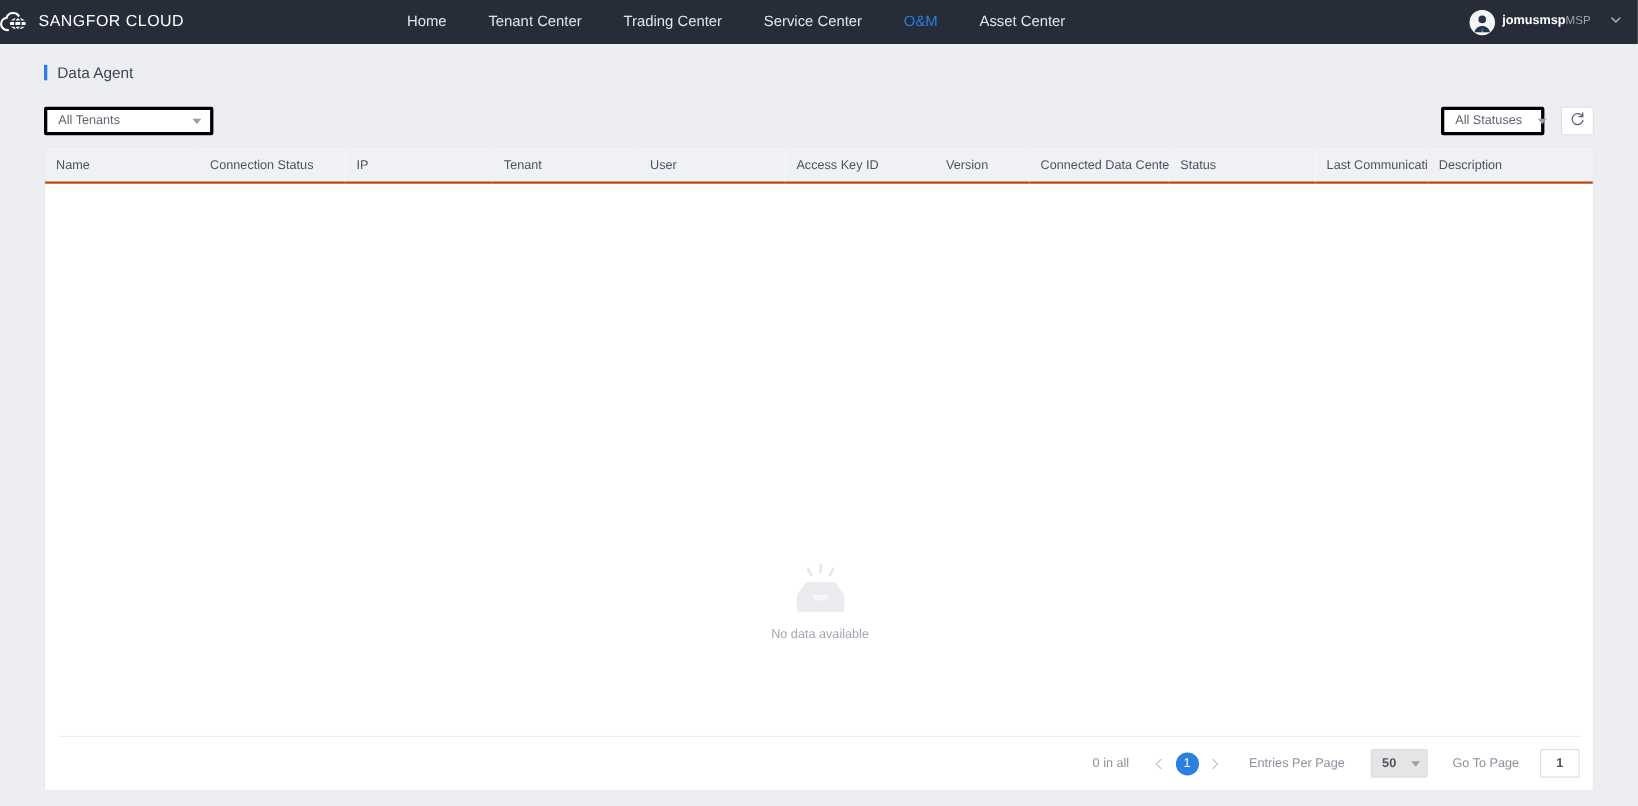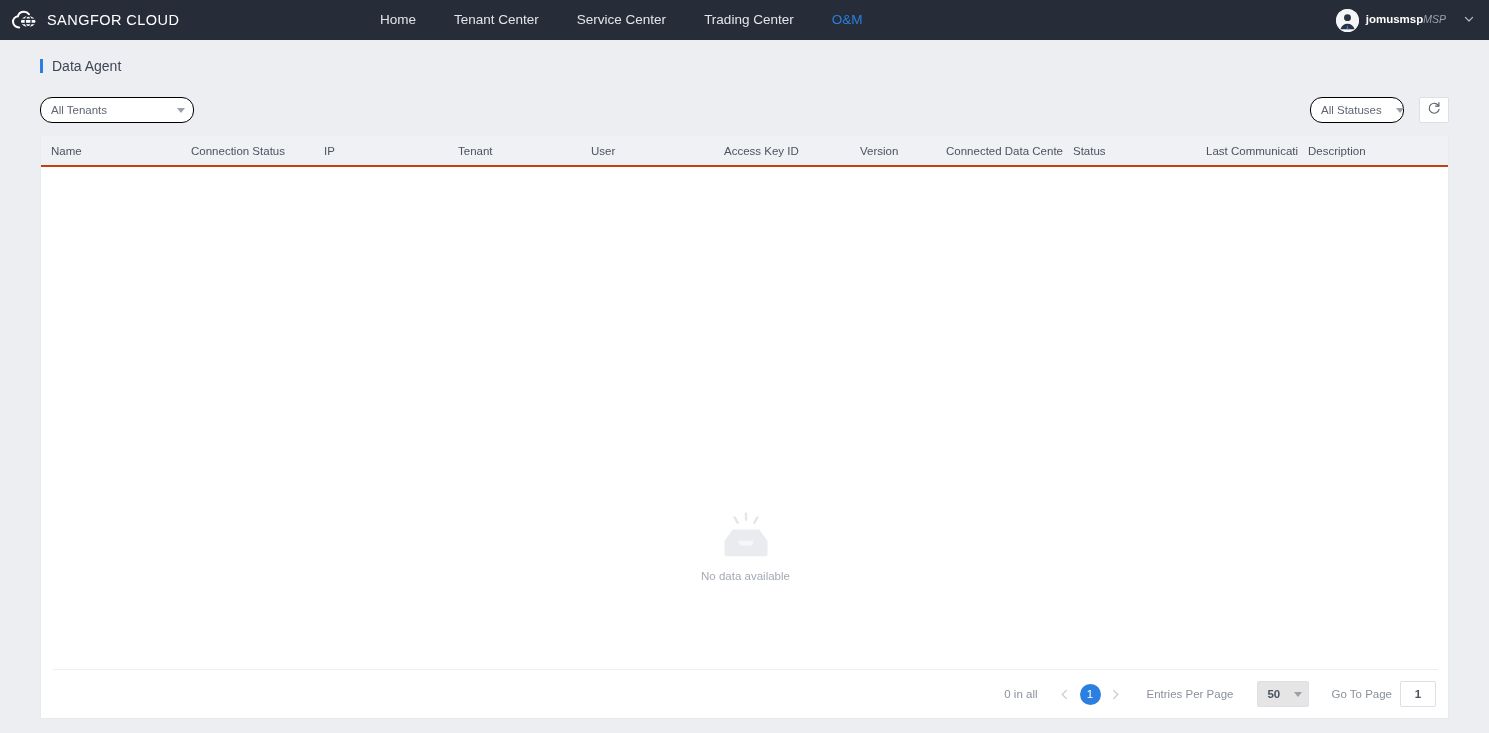--- a/index.html
+++ b/index.html
@@ -18,34 +18,33 @@
     height: 40px;
     background: #272d38;
     display: flex;
     align-items: center;
     position: relative;
     width: 1489px;
   }
   .brand {
     display: flex;
     align-items: center;
-    padding-left: 12px;
     gap: 9px;
   }
   .brand-logo { width: 26px; height: 20px; display: block; }
   .brand-name {
     color: #ffffff;
     font-size: 14.5px;
     letter-spacing: .45px;
     white-space: nowrap;
   }
 
   .mainnav {
     position: absolute;
-    left: 361px;
+    left: 351px;
     top: 0;
     height: 40px;
     display: flex;
     align-items: flex-start;
     gap: 0;
   }
   .navitem {
     color: #e2e5e9;
     font-size: 13.5px;
     padding: 0 19px;
@@ -68,43 +67,43 @@
   }
   .avatar {
     width: 23px; height: 23px;
     border-radius: 50%;
     background: #f3f4f6;
     display: block;
     flex: 0 0 auto;
   }
   .usertext { display: flex; flex-direction: row; justify-content: center; line-height: 1.15; }
   .uname { color: #ffffff; font-size: 11.5px; font-weight: bold; white-space: nowrap; }
-  .urole { color: #9aa2ad; font-size: 10.5px; white-space: nowrap; font-style: italic; }
+  .urole { color: #9aa2ad; font-size: 10.5px; white-space: nowrap; }
   .ucaret { width: 12px; height: 12px; margin-left: 10px; flex: 0 0 auto; }
 
   
   .pagetitle {
     position: absolute;
     left: 40px; top: 58px;
     display: flex; align-items: center; gap: 9px;
   }
   .title-bar { width: 3px; height: 14px; background: #2b7fe0; display: block; }
   .title-text { font-size: 14px; color: #3f4654; }
 
   
   .filterrow {
     position: absolute;
     left: 40px; top: 97px;
     width: 1409px; height: 26px;
   }
   .select {
     height: 26px;
-    border: 1px solid #000000;
+    border: 3px solid #000000;
     background: #fff;
-    border-radius: 12px;
+    border-radius: 2px;
     display: inline-flex;
     align-items: center;
     justify-content: space-between;
     padding: 0 8px 0 10px;
     font-size: 11.5px;
     color: #5a6madd;
     cursor: pointer;
     user-select: none;
   }
   .select .sel-label { color: #5f6670; font-size: 11.5px; white-space: nowrap; }
@@ -200,21 +199,21 @@
   }
   .epp-label { margin-left: 20px; margin-right: 24px; white-space: nowrap; color: #8b919c; }
   .epp-select {
     width: 52px; height: 26px;
     border: 1px solid #dcdfe6; background: #e5e5e5; border-radius: 2px;
     display: flex; align-items: center; justify-content: space-between;
     padding: 0 6px 0 9px; cursor: pointer; user-select: none;
   }
   .epp-select .epp-val { font-size: 11.5px; color: #4b5361; font-weight: bold; }
   .epp-select .caret-dn { margin-left: 4px; }
-  .gtp-label { margin-left: 22px; margin-right: 8px; white-space: nowrap; color: #8b919c; text-align: right; }
+  .gtp-label { margin-left: 22px; margin-right: 19px; white-space: nowrap; color: #8b919c; text-align: right; }
   .gtp-input {
     width: 36px; height: 26px;
     border: 1px solid #dcdfe6; background: #fff; border-radius: 2px;
     font-size: 11.5px; color: #4b5361; font-weight: bold;
     text-align: center;
     font-family: "Liberation Sans", sans-serif;
     outline: none;
     padding: 0;
   }
 </style>
@@ -231,23 +230,24 @@
         <path d="M9.6 9.3h13.2M9.6 13.5h13.2" stroke="#272d38" stroke-width="1.5" stroke-linecap="round"></path>
         <ellipse cx="16.2" cy="11.4" rx="2.9" ry="5.3" fill="none" stroke="#272d38" stroke-width="1.3"></ellipse>
       </svg>
     </span>
     <span class="brand-name">SANGFOR CLOUD</span>
   </div>
 
   <nav class="mainnav">
     <span class="navitem">Home</span>
     <span class="navitem">Tenant Center</span>
+    <span class="navitem">Trading Center</span>
     <span class="navitem">Service Center</span>
-    <span class="navitem">Trading Center</span>
     <span class="navitem active">O&amp;M</span>
+    <span class="navitem">Asset Center</span>
   </nav>
 
   <div class="userbox">
     <span>
       <svg class="avatar" viewBox="0 0 24 24" xmlns="http://www.w3.org/2000/svg">
         <circle cx="12" cy="12" r="12" fill="#f4f5f7"></circle>
         <circle cx="12" cy="9" r="3.6" fill="#2b3240"></circle>
         <path d="M4.6 21.2c1-3.9 3.9-5.9 7.4-5.9s6.4 2 7.4 5.9z" fill="#2b3240"></path>
         <path d="M12 16.4l1.1 4.6h-2.2z" fill="#2b7fe0"></path>
       </svg>

